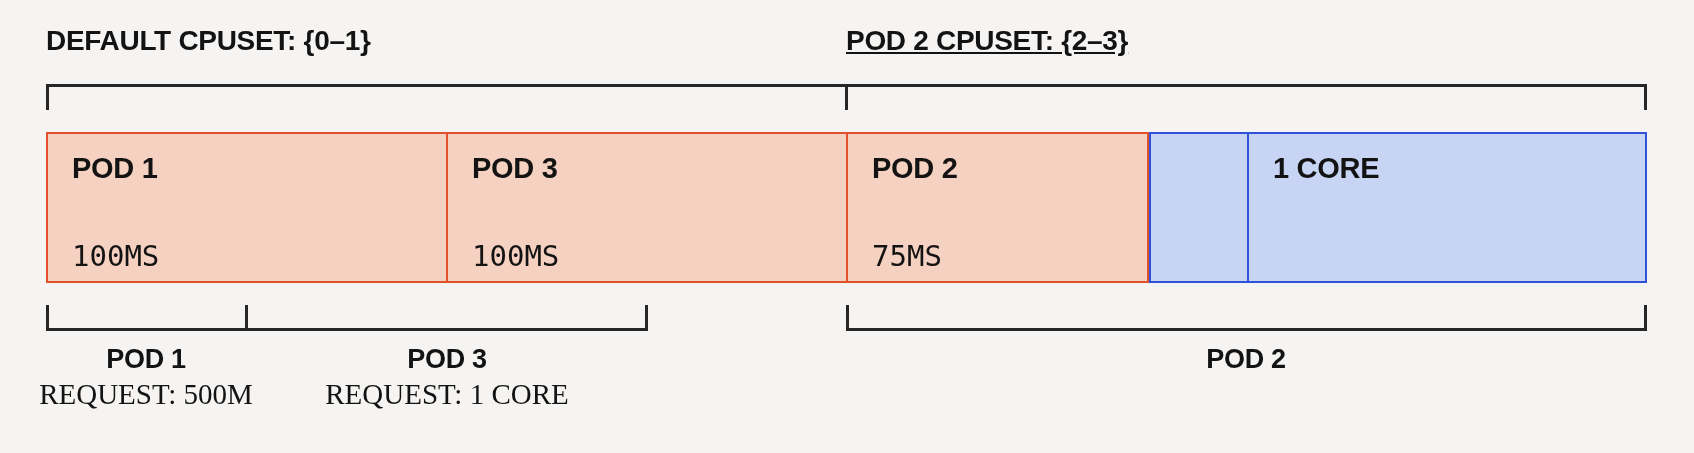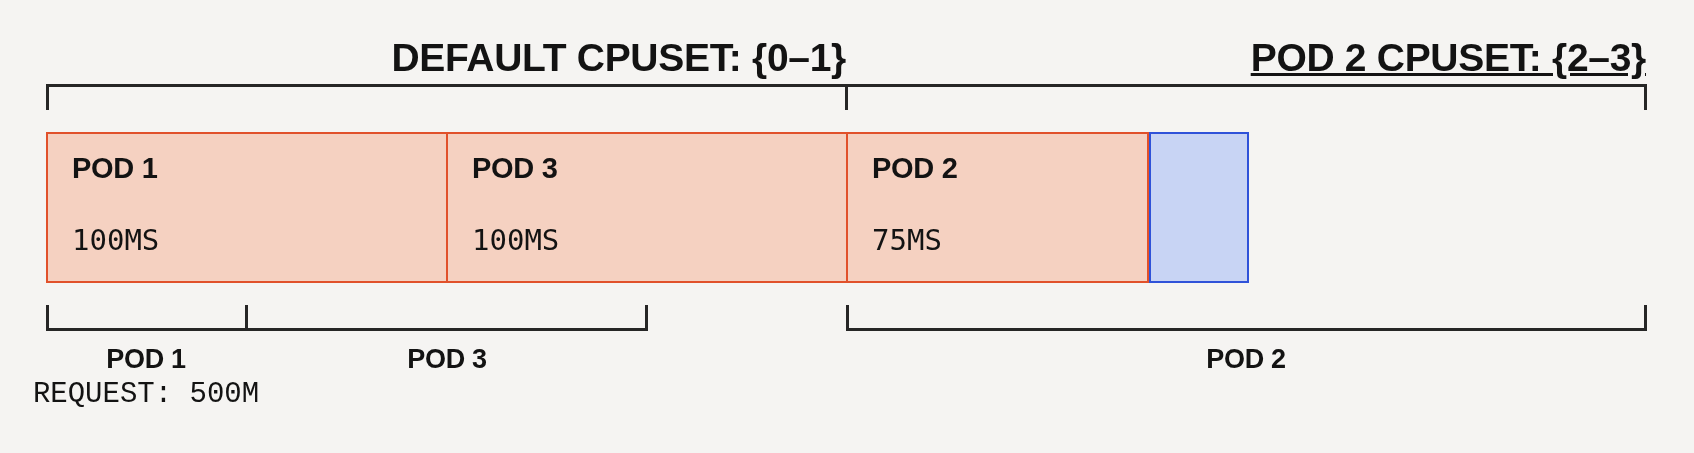--- a/index.html
+++ b/index.html
@@ -7,60 +7,60 @@
     width: 1694px; height: 453px;
     background: var(--background, #f5f4f2);
     font-family: "Liberation Sans", sans-serif;
     color: var(--text, #131313);
     overflow: hidden;
   }
   .canvas { position: relative; width: 1694px; height: 453px; }
 
   
   .hdr {
-    position: absolute; top: 38px;
-    font-weight: 700; font-size: 39px; line-height: 1;
-    letter-spacing: -0.3px; text-align: right;
+    position: absolute; top: 27px;
+    font-weight: 700; font-size: 28px; line-height: 1;
+    letter-spacing: -0.3px; text-align: left;
     color: var(--text, #131313);
     white-space: nowrap;
   }
 
   
   .hline { position: absolute; height: 3px; background: var(--bracket-line, #262626); }
   .vtick { position: absolute; width: 3px; height: 26px; background: var(--bracket-line, #262626); }
 
   
   .bar { position: absolute; left: 46px; top: 132px; height: 151px; display: flex; }
   .cell { position: relative; box-sizing: border-box; border: 2px solid; height: 151px; flex: none; }
   .cell.red  { border-color: var(--red-border, #e1512b);  background: var(--red-fill, #f5d1c1); }
   .cell.blue { border-color: var(--blue-border, #2f52d9); background: var(--blue-fill, #c8d4f4); }
   .cell.m2 { margin-left: -2px; }
   .cell-label {
     position: absolute; top: 20px; left: 24px;
     font-weight: 700; font-size: 29px; line-height: 1; letter-spacing: -0.3px;
     white-space: nowrap;
   }
   .cell-value {
-    position: absolute; bottom: 26px; left: 24px;
+    position: absolute; bottom: 10px; left: 24px;
     font-family: "DejaVu Sans Mono", monospace;
     font-size: 29px; line-height: 1; white-space: nowrap;
   }
 
   
   .footer-group {
     position: absolute; top: 346px;
     transform: translateX(-50%);
     text-align: center; white-space: nowrap;
   }
   .footer-title {
     font-weight: 700; font-size: 27px; line-height: 1; letter-spacing: -0.3px;
   }
   .footer-detail {
     margin-top: 7px;
-    font-family: Liberation Mono, monospace;
+    font-family: Liberation Serif, serif;
     font-size: 29px; line-height: 1;
   }
 </style>
 </head>
 <body>
 
 <div class="canvas">
 
   <div class="hdr" style="left:46px; width:800px;">DEFAULT CPUSET: {0–1}</div>
   <div class="hdr" style="left:846px; width:800px;text-decoration:underline;">POD 2 CPUSET: {2–3}</div>
@@ -80,35 +80,40 @@
       <div class="cell-value">100MS</div>
     </div>
     <div class="cell red m2" style="width:303px;">
       <div class="cell-label">POD 2</div>
       <div class="cell-value">75MS</div>
     </div>
     <div class="cell blue" style="width:100px;">
       <div class="cell-label"></div>
       <div class="cell-value"></div>
     </div>
+    <div class="cell blue m2" style="width:400px;">
+      <div class="cell-label">1 CORE</div>
+      <div class="cell-value"></div>
+    </div>
   </div>
 
   <div class="hline" style="left:46px; top:328px; width:602px;"></div>
   <div class="vtick" style="left:46px; top:305px;"></div>
   <div class="vtick" style="left:245px; top:305px;"></div>
   <div class="vtick" style="left:645px; top:305px;"></div>
 
   <div class="hline" style="left:846px; top:328px; width:801px;"></div>
   <div class="vtick" style="left:846px; top:305px;"></div>
   <div class="vtick" style="left:1644px; top:305px;"></div>
 
   <div class="footer-group" style="left:146px;">
     <div class="footer-title">POD 1</div>
     <div class="footer-detail">REQUEST: 500M</div>
   </div>
   <div class="footer-group" style="left:447px;">
     <div class="footer-title">POD 3</div>
+    <div class="footer-detail">REQUEST: 1 CORE</div>
   </div>
   <div class="footer-group" style="left:1246px;">
     <div class="footer-title">POD 2</div>
   </div>
 
 </div>
 
 </body></html>

